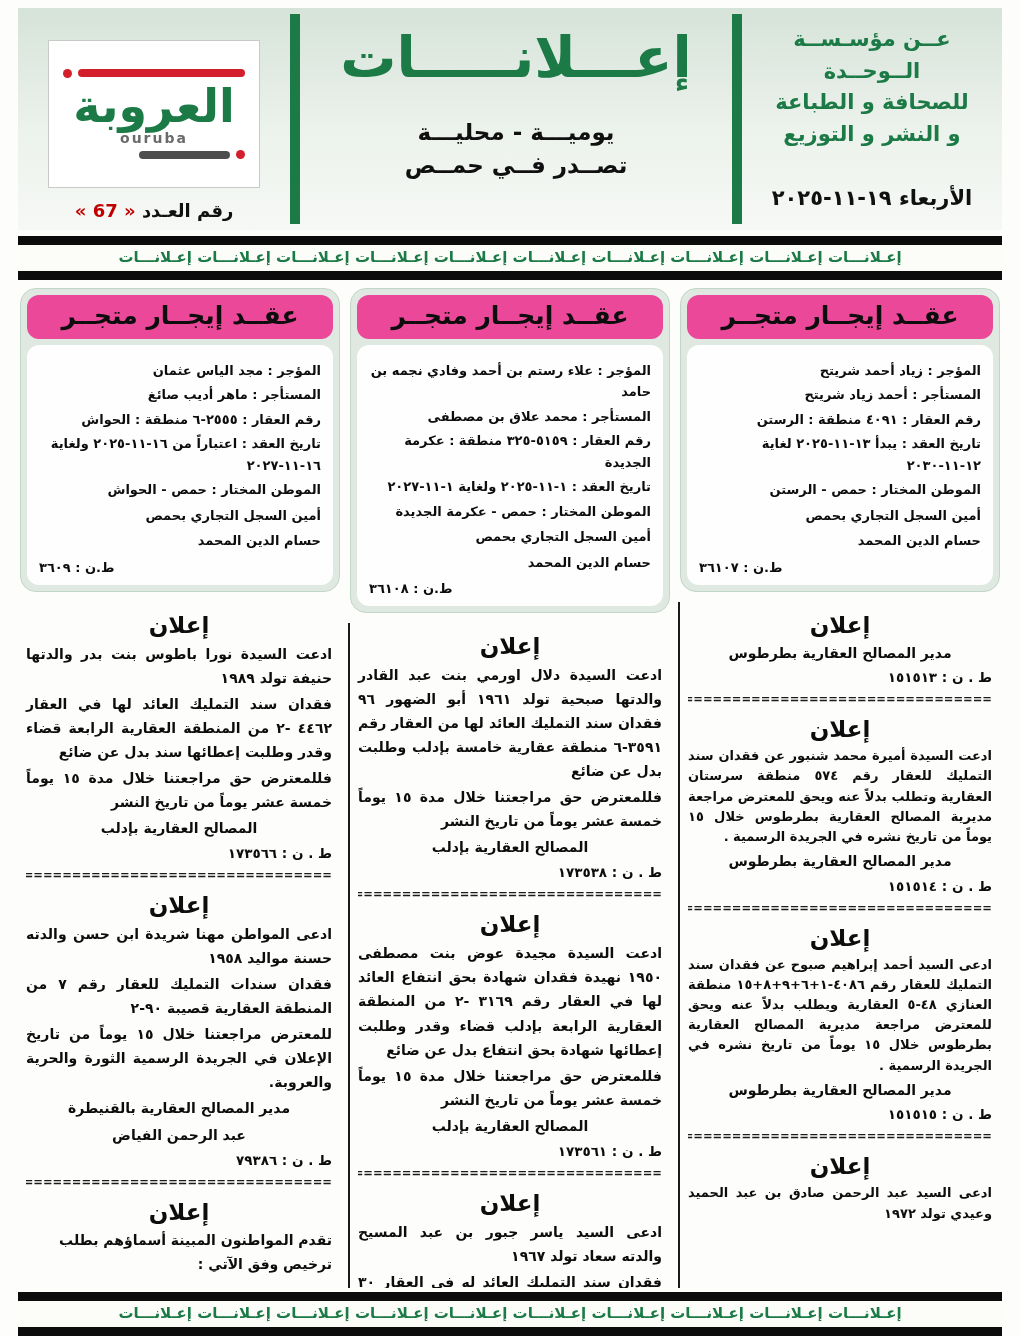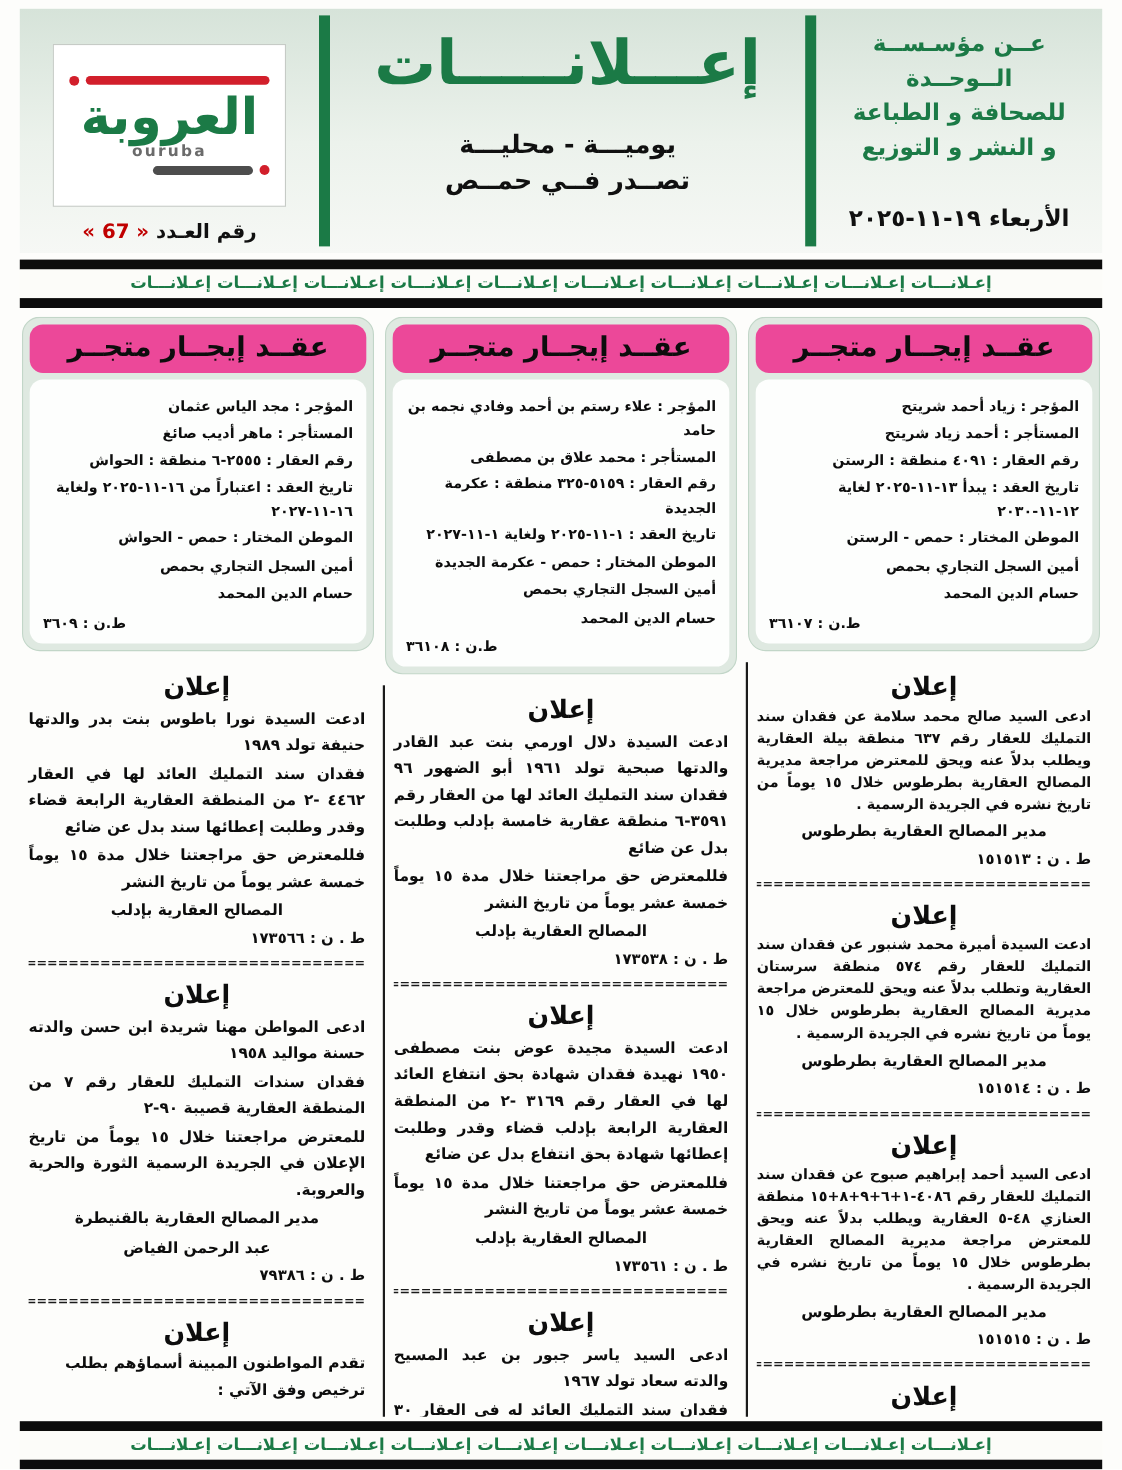--- a/index.html
+++ b/index.html
@@ -132,21 +132,20 @@
           <div class="lease-line">تاريخ العقد :  يبدأ ١٣-١١-٢٠٢٥ لغاية ١٢-١١-٢٠٣٠</div>
           <div class="lease-line">الموطن المختار : حمص - الرستن</div>
           <div class="lease-sig">أمين السجل التجاري بحمص</div>
           <div class="lease-sig">حسام الدين المحمد</div>
           <div class="lease-phone">ط.ن : ٣٦١٠٧</div>
         </div>
       </div>
       <div class="ads">
         <section class="ad">
           <div class="ad-title">إعلان</div>
-          <p class="ad-para">ادعى السيد صالح محمد سلامة عن فقدان سند التمليك للعقار رقم ٦٣٧ منطقة بيلة العقارية ويطلب بدلاً عنه ويحق للمعترض مراجعة مديرية المصالح العقارية بطرطوس خلال ١٥ يوماً من تاريخ نشره في الجريدة الرسمية .</p>
           <div class="ad-sig">مدير المصالح العقارية بطرطوس</div>
           <div class="ad-phone">ط . ن : ١٥١٥١٣</div>
           <div class="sep">==================================================</div>
         </section>
         <section class="ad">
           <div class="ad-title">إعلان</div>
           <p class="ad-para">ادعت السيدة أميرة محمد شنبور  عن فقدان سند التمليك للعقار رقم ٥٧٤ منطقة سرستان  العقارية وتطلب بدلاً عنه ويحق للمعترض مراجعة  مديرية المصالح العقارية بطرطوس خلال ١٥ يوماً  من تاريخ نشره في الجريدة الرسمية .</p>
           <div class="ad-sig">مدير المصالح العقارية بطرطوس</div>
           <div class="ad-phone">ط . ن : ١٥١٥١٤</div>
           <div class="sep">==================================================</div>

